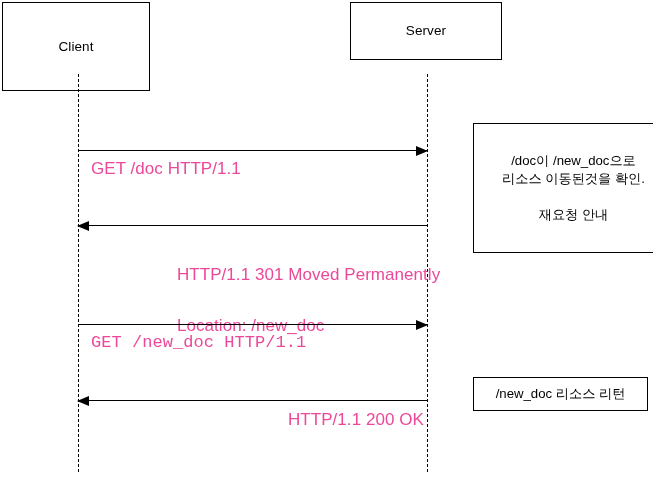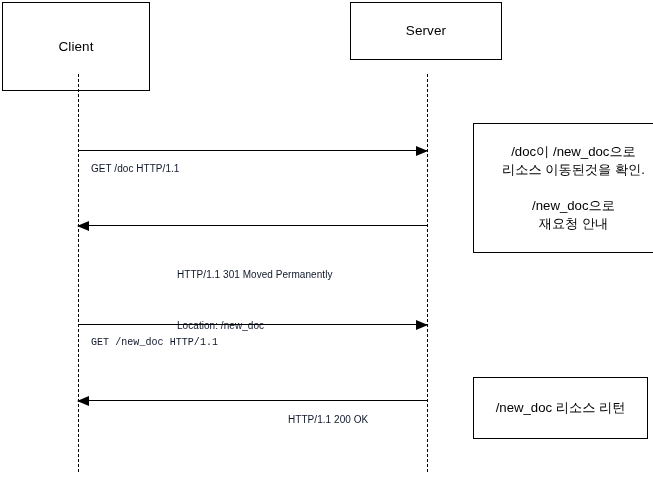--- a/index.html
+++ b/index.html
@@ -78,23 +78,23 @@
     border-right: 12px solid #000000;
   }
   #message-1 { left: 78px; top: 150px; width: 349px; }
   #message-2 { left: 78px; top: 225px; width: 349px; }
   #message-3 { left: 78px; top: 324px; width: 349px; }
   #message-4 { left: 78px; top: 400px; width: 349px; }
 
   
   .msg-label {
     position: absolute;
-    font-size: 10px;
+    font-size: 17px;
     line-height: 17px;
-    color: #0f172a;
+    color: #ec4899;
     white-space: pre;
     letter-spacing: 0.05px;
   }
   #message-label-1 { left: 91px;  top: 160px; }
   #message-label-2 { left: 177px; top: 232px; }
   #message-label-3 { left: 91px;  top: 334px; font-family: Liberation Mono, monospace; }
   #message-label-4 { left: 288px; top: 411px; }
 
   
   .note {
@@ -111,21 +111,21 @@
   .note .nline {
     font-size: 13.2px;
     line-height: 18px;
     color: #000000;
     white-space: pre;
   }
   .note .nline.spacer {
     height: 18px;
   }
   #note-redirect { left: 473px; top: 123px; width: 201px; height: 130px; }
-  #note-resource { left: 473px; top: 377px; width: 175px; height: 62px; }
+  #note-resource { left: 473px; top: 377px; width: 175px; height: 34px; }
 </style>
 </head>
 <body>
 
 <div id="canvas">
 
   <div class="participant" id="participant-client">
     <span class="plabel">Client</span>
   </div>
 
@@ -156,21 +156,20 @@
 
   <div class="message" id="message-4">
     <span class="arrowhead left"></span>
   </div>
   <div class="msg-label" id="message-label-4">HTTP/1.1 200 OK</div>
 
   <div class="note" id="note-redirect">
     <span class="nline">/doc이 /new_doc으로</span>
     <span class="nline">리소스 이동된것을 확인.</span>
     <span class="nline spacer"></span>
-    <span class="nline">/new_doc으로</span>
     <span class="nline">재요청 안내</span>
   </div>
 
   <div class="note" id="note-resource">
     <span class="nline">/new_doc 리소스 리턴</span>
   </div>
 
 </div>
 
 </body></html>

